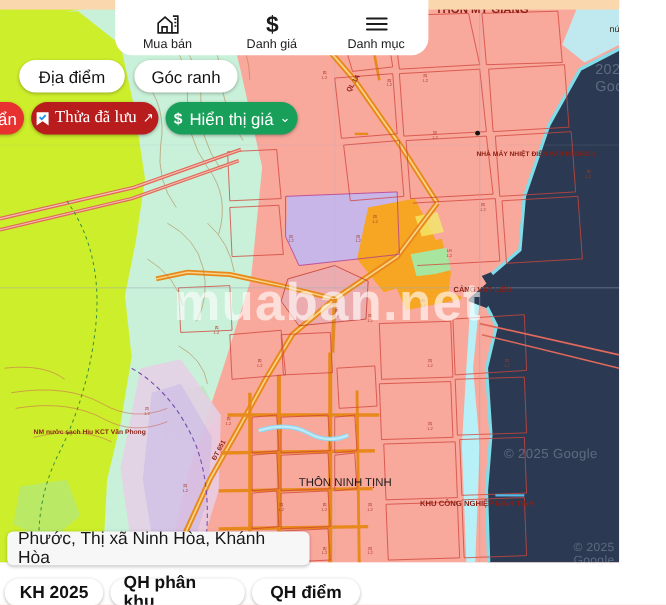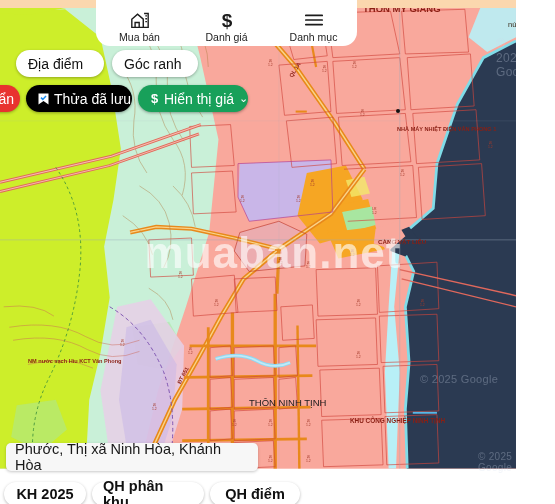--- a/index.html
+++ b/index.html
@@ -63,26 +63,26 @@
     padding-bottom:4px;
   }
   .navitem { display:flex; flex-direction:column; align-items:center;
              width:84px; cursor:pointer; }
   .navitem .ic { height:20px; display:flex; align-items:center; justify-content:center;
                  color:#1b1b1b; }
   .navitem .lb { font-size:10.5px; color:#1b1b1b; margin-top:2px; line-height:1; }
 
   
   .pill {
-    position:absolute; display:flex; align-items:center; 
+    position:absolute; display:flex; align-items:center; justify-content:center;
     background:#fff; border-radius:16px; height:27px;
     font-size:14px; color:#111; box-shadow:0 1px 3px rgba(0,0,0,.30);
     padding:0 12px; white-space:nowrap; cursor:pointer;
   }
-  .pill.blue  { background:#000000; color:#fff; box-shadow:0 1px 3px rgba(0,0,0,.35); }
+  .pill.blue  { background:#b91c1c; color:#fff; box-shadow:0 1px 3px rgba(0,0,0,.35);font-family:Liberation Serif, serif; }
   .pill.green { background:#18a05a; color:#fff; box-shadow:0 1px 3px rgba(0,0,0,.35); }
   .pill.red   { background:#e8322f; color:#fff; border-radius:0 16px 16px 0; }
   .pill .pi { margin-right:5px; display:inline-flex; align-items:center; }
   .pill .pt { margin-left:5px; display:inline-flex; align-items:center; font-size:11px;}
 
   #addrbar {
     position:absolute; left:6px; top:443px; width:252px; height:28px;
     background:#f7f7f7; border-radius:5px; display:flex; align-items:center;
     padding:0 9px; font-size:14.5px; color:#181818;
     box-shadow:0 1px 3px rgba(0,0,0,.22);

